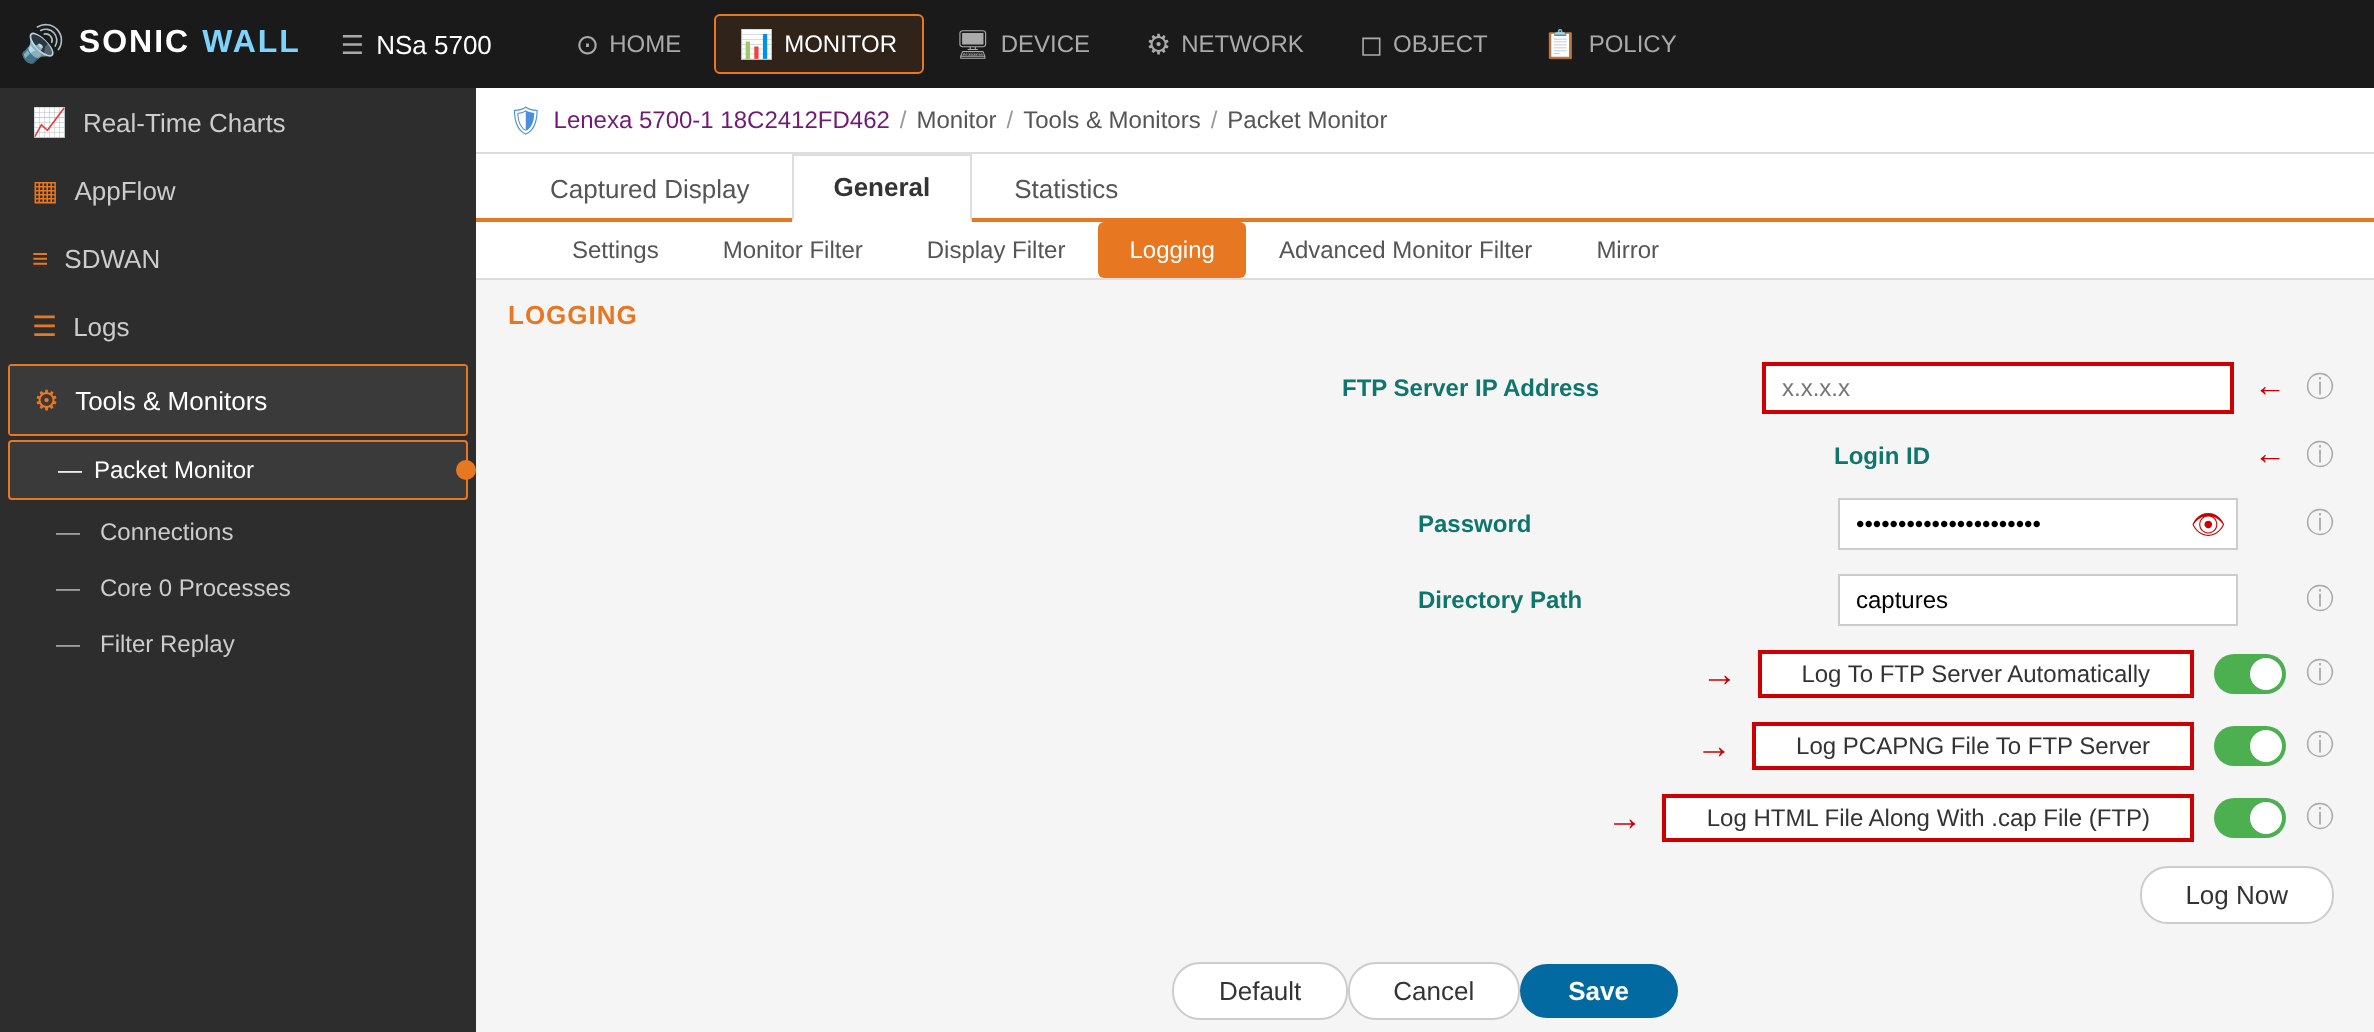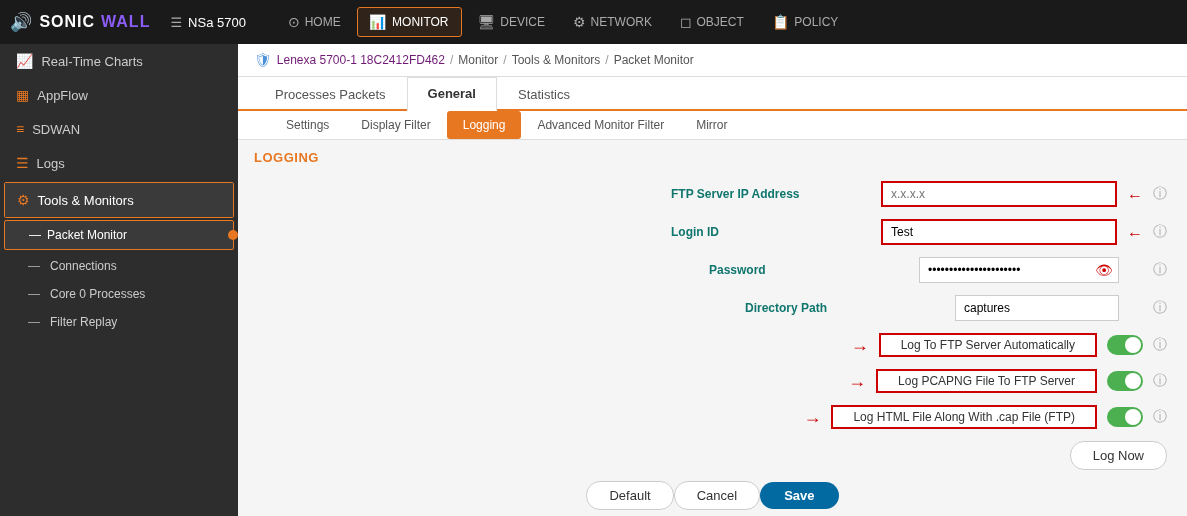--- a/index.html
+++ b/index.html
@@ -18,21 +18,21 @@
       color: white;
       font-size: 16px;
       font-weight: bold;
       margin-right: 20px;
       letter-spacing: 1px;
       display: flex;
       align-items: center;
       gap: 6px;
     }
     .brand-sonic { color: white; }
-    .brand-wall { color: #8b5cf6; }
+    .brand-wall { color: #7dd3fc; }
     .device-name {
       color: white;
       font-size: 13px;
       margin-right: 30px;
       display: flex;
       align-items: center;
       gap: 6px;
     }
     .nav-items {
       display: flex;
@@ -406,35 +406,38 @@
       <span class="breadcrumb-sep">/</span>
       <span>Monitor</span>
       <span class="breadcrumb-sep">/</span>
       <span>Tools &amp; Monitors</span>
       <span class="breadcrumb-sep">/</span>
       <span>Packet Monitor</span>
     </div>
 
     <div class="tabs-row1">
       <div class="tab1">
-        <span>Processes Packets</span>
+        <span>Captured Display</span>
       </div>
       <div class="tab1 active">
         <span>General</span>
       </div>
       <div class="tab1">
         <span>Statistics</span>
       </div>
     </div>
 
     <div class="tabs-row2">
       <div class="tab2">
         <span>Settings</span>
       </div>
       <div class="tab2">
+        <span>Monitor Filter</span>
+      </div>
+      <div class="tab2">
         <span>Display Filter</span>
       </div>
       <div class="tab2 active">
         <span>Logging</span>
       </div>
       <div class="tab2">
         <span>Advanced Monitor Filter</span>
       </div>
       <div class="tab2">
         <span>Mirror</span>
@@ -447,38 +450,37 @@
 
       <div class="form-row">
         <span class="form-label">FTP Server IP Address</span>
         <input class="form-input outlined" type="text" value="" placeholder="x.x.x.x" style="border: 2px solid rgb(204, 0, 0);">
         <span class="red-arrow">←</span>
         <span class="info-icon">ⓘ</span>
       </div>
 
       <div class="form-row">
         <span class="form-label">Login ID</span>
-        <input class="form-input outlined" type="text" value="Test" style="border: 2px solid rgb(204, 0, 0);">
         <span class="red-arrow">←</span>
         <span class="info-icon">ⓘ</span>
       </div>
 
       <div class="form-row">
         <span class="form-label">Password</span>
         <div class="password-wrapper">
           <input class="form-input" type="password" value="••••••••••••••••••••••" style="width: 200px; padding-right: 24px; border: 1px solid rgb(204, 204, 204);">
           <span class="eye-icon">👁</span>
         </div>
         <span class="info-icon" style="visibility:hidden;">ⓘ</span>
         <span class="info-icon">ⓘ</span>
       </div>
 
       <div class="form-row">
         <span class="form-label">Directory Path</span>
-        <input class="form-input" type="text" value="captures" style="width: 164px;">
+        <input class="form-input" type="text" value="captures" style="width: 200px;">
         <span class="info-icon" style="visibility:hidden;">←</span>
         <span class="info-icon">ⓘ</span>
       </div>
 
       <div class="form-row">
         <span class="red-arrow" style="font-size:18px;">→</span>
         <span class="label-box">Log To FTP Server Automatically</span>
         <div class="toggle-container">
           <div class="toggle"></div>
         </div>

